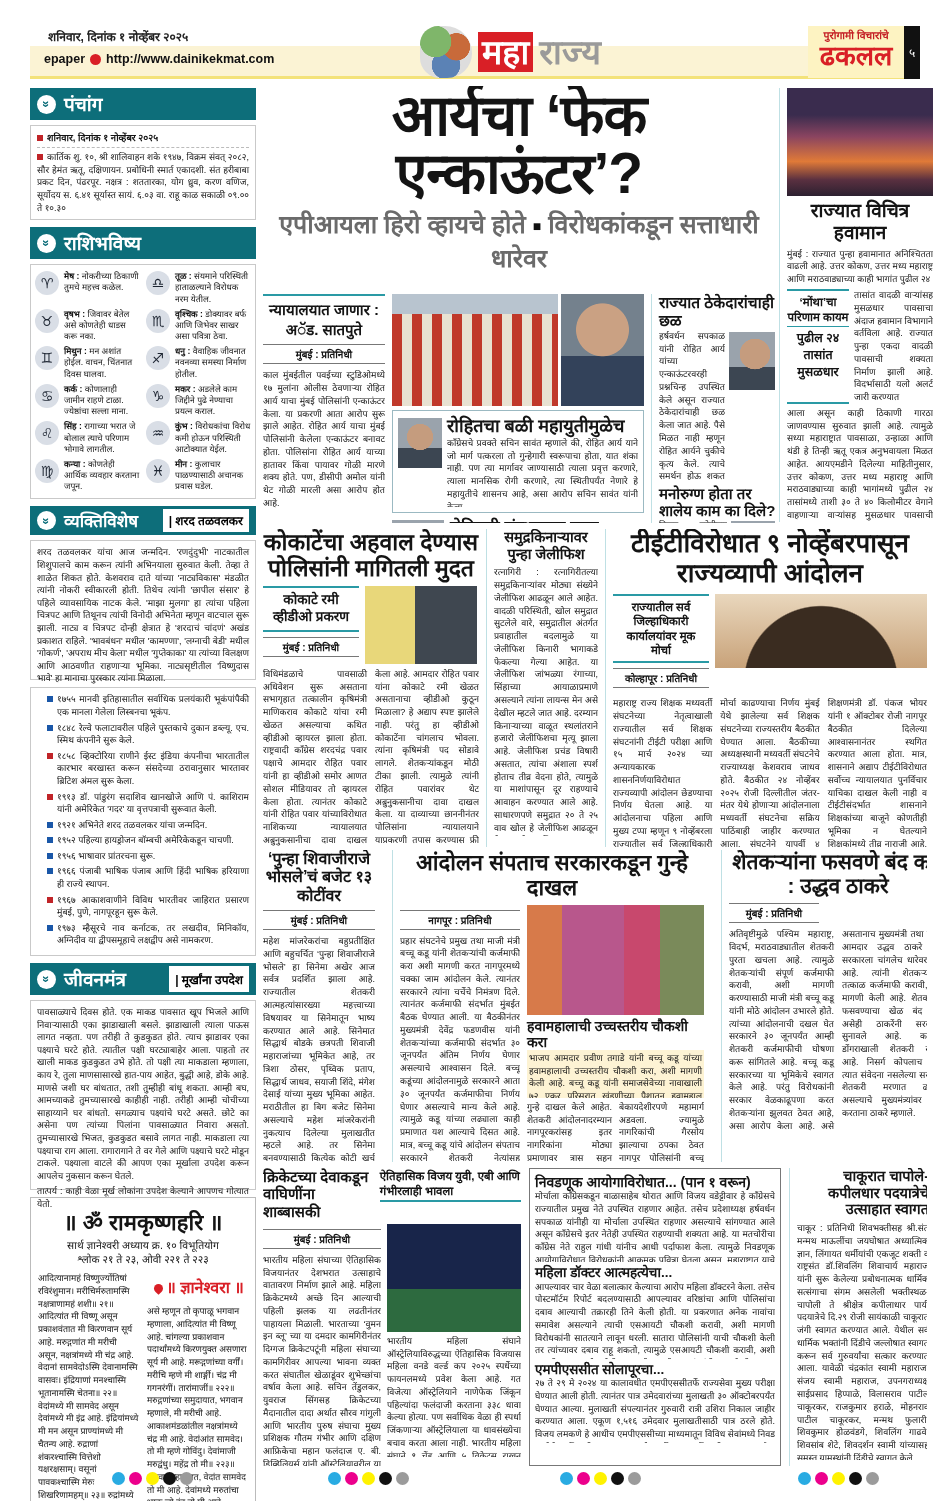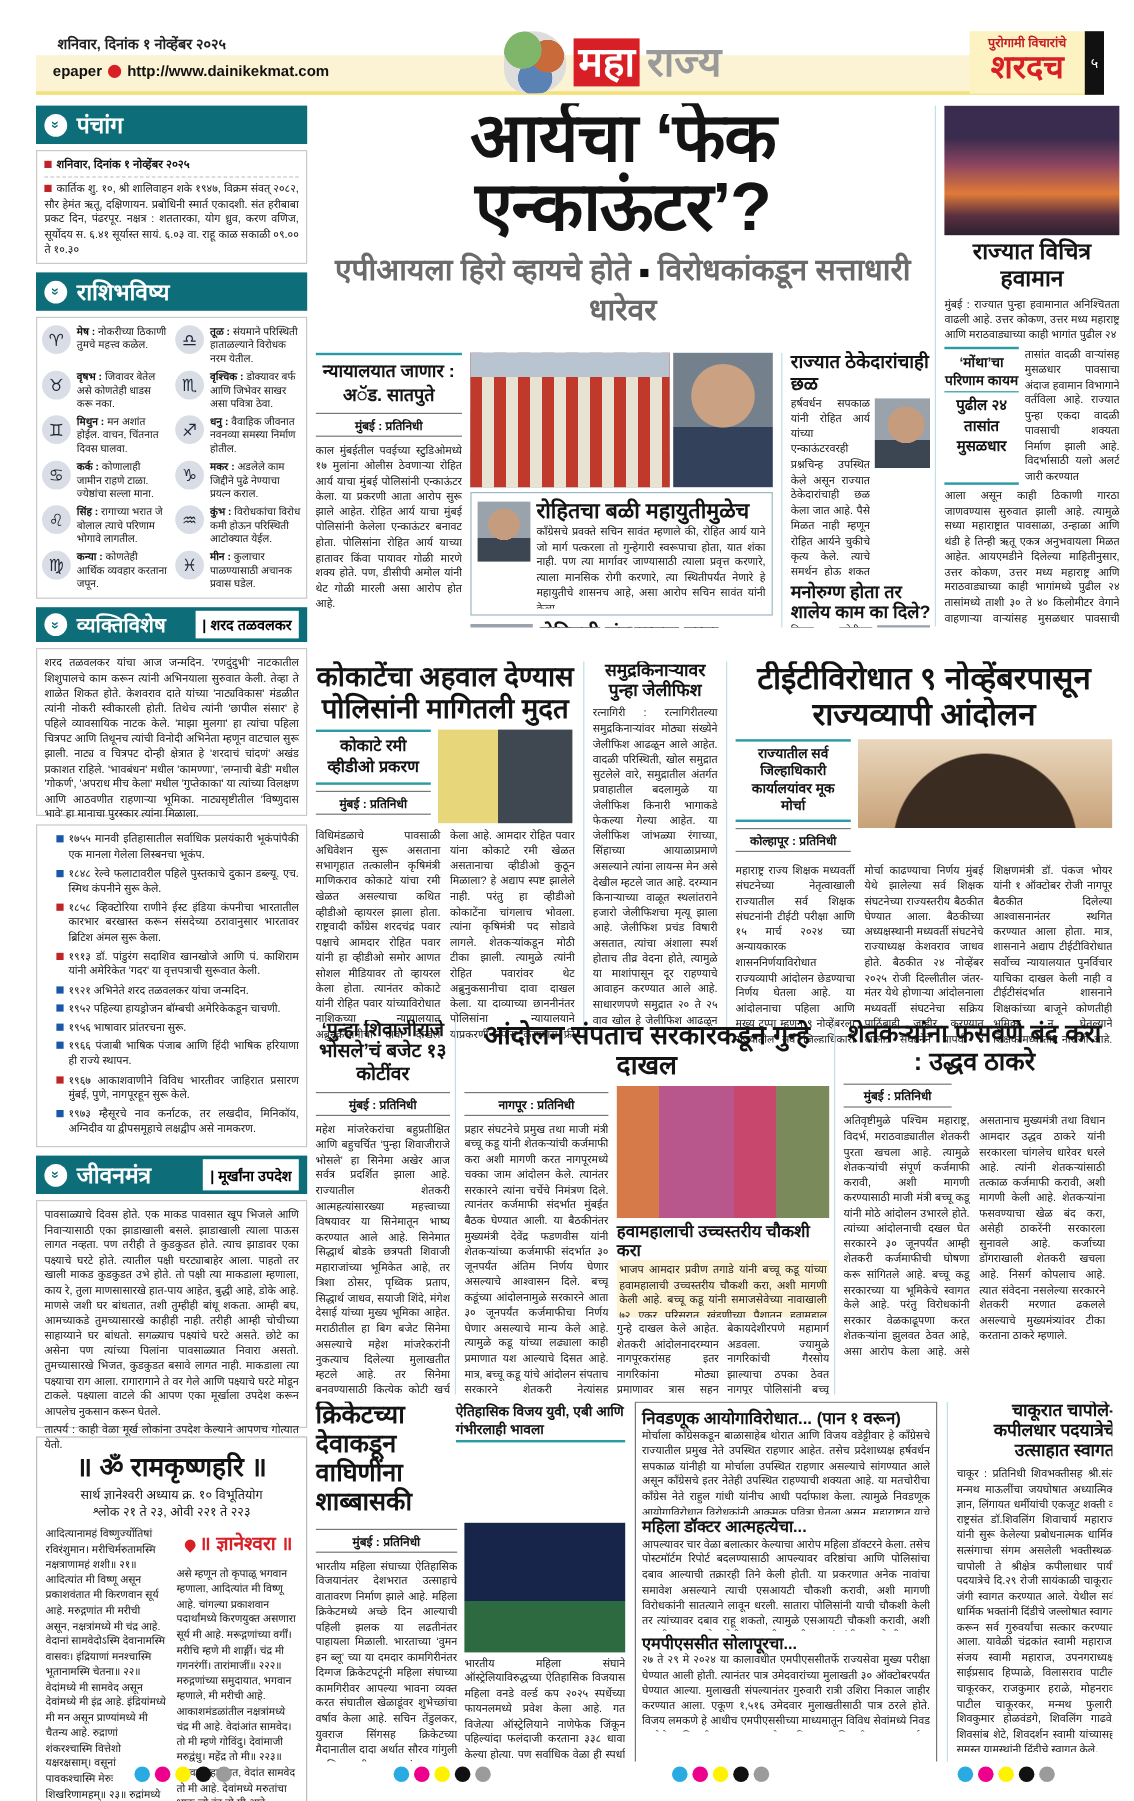--- a/index.html
+++ b/index.html
@@ -83,21 +83,21 @@
     <span class="red-dot"></span>
     <span>http://www.dainikekmat.com</span>
   </div>
   <div class="logo-wrap">
     <span class="logo-map"></span>
     <span class="logo-maha">महा</span>
     <span class="logo-rajya">राज्य</span>
   </div>
   <div class="masthead">
     <div class="mast-tag">पुरोगामी विचारांचे</div>
-    <div class="mast-name">शरदच</div>
+    <div class="mast-name">ढकलल</div>
   </div>
   <div class="page-tab">५</div>
 
   <aside class="sidebar">
     <div class="sechead">
       <span class="chev">
           <span>»</span>
         </span>
       <span>पंचांग</span>
     </div>
@@ -262,21 +262,21 @@
     <div style="display:flex;gap:5px;margin:3px 0">
       <div style="width:62px;border-top:2px solid #2a9aa5;border-bottom:2px solid #2a9aa5;padding:3px 0;text-align:center">
         <div style="font-size:11.5px;font-weight:800">‘मोंथा’चा परिणाम कायम</div>
         <div style="font-size:12.5px;font-weight:800;margin-top:2px;border-top:1px solid #2a9aa5;padding-top:2px">पुढील २४ तासांत मुसळधार</div>
       </div>
       <div class="body" style="flex:1">तासांत वादळी वाऱ्यांसह मुसळधार पावसाचा अंदाज हवामान विभागाने वर्तविला आहे. राज्यात पुन्हा एकदा वादळी पावसाची शक्यता निर्माण झाली आहे. विदर्भासाठी यलो अलर्ट जारी करण्यात</div>
     </div>
     <div class="body" style="height:212px">आला असून काही ठिकाणी गारठा जाणवण्यास सुरुवात झाली आहे. त्यामुळे सध्या महाराष्ट्रात पावसाळा, उन्हाळा आणि थंडी हे तिन्ही ऋतू एकत्र अनुभवायला मिळत आहेत. आयएमडीने दिलेल्या माहितीनुसार, उत्तर कोकण, उत्तर मध्य महाराष्ट्र आणि मराठवाड्याच्या काही भागांमध्ये पुढील २४ तासांमध्ये ताशी ३० ते ४० किलोमीटर वेगाने वाहणाऱ्या वाऱ्यांसह मुसळधार पावसाची शक्यता आहे. विदर्भातही परिस्थिती वेगळी नाही. नागपूर, अमरावती, भंडारा, गोंदिया, चंद्रपूर आणि गडचिरोली जिल्ह्यांसाठी यलो अलर्ट जारी करण्यात आला आहे. दरम्यान, राज्यात दमट वातावरण कायम असून काही ठिकाणी पहाटे गारठाही जाणवतोय. त्यामुळे महाराष्ट्रात सध्या उष्णता, पाऊस आणि थंडी असा संगम आहे.</div>
   </aside>
 
-  <section class="abs" style="left:263px;top:551px;width:664px;height:318px;overflow:hidden">
+  <section class="abs" style="left:263px;top:529px;width:664px;height:318px;overflow:hidden">
     <div class="grid" style="grid-template-columns:216px 112px 322px;gap:7px">
       <div>
         <div class="h2" style="font-size:23px;text-align:center">कोकाटेंचा अहवाल देण्यास पोलिसांनी मागितली मुदत</div>
         <div style="display:flex;gap:6px;margin-top:4px">
           <div style="width:96px">
             <div class="subbox">कोकाटे रमी व्हीडीओ प्रकरण</div>
             <div class="byline">मुंबई : प्रतिनिधी</div>
           </div>
           <div class="photo ph-kokate" style="width:112px;height:78px"></div>
         </div>
@@ -294,21 +294,21 @@
             <div class="byline">कोल्हापूर : प्रतिनिधी</div>
           </div>
           <div class="photo ph-fists" style="flex:1;height:74px"></div>
         </div>
         <div class="body" style="height:168px;column-count:3;column-gap:8px;margin-top:4px">महाराष्ट्र राज्य शिक्षक मध्यवर्ती संघटनेच्या नेतृत्वाखाली राज्यातील सर्व शिक्षक संघटनांनी टीईटी परीक्षा आणि १५ मार्च २०२४ च्या अन्यायकारक शासननिर्णयाविरोधात राज्यव्यापी आंदोलन छेडण्याचा निर्णय घेतला आहे. या आंदोलनाचा पहिला आणि मुख्य टप्पा म्हणून ९ नोव्हेंबरला राज्यातील सर्व जिल्हाधिकारी कार्यालयांवर शिक्षकांचा मूक मोर्चा काढण्याचा निर्णय मुंबई येथे झालेल्या सर्व शिक्षक संघटनेच्या राज्यस्तरीय बैठकीत घेण्यात आला. बैठकीच्या अध्यक्षस्थानी मध्यवर्ती संघटनेचे राज्याध्यक्ष केशवराव जाधव होते. बैठकीत २४ नोव्हेंबर २०२५ रोजी दिल्लीतील जंतर-मंतर येथे होणाऱ्या आंदोलनाला मध्यवर्ती संघटनेचा सक्रिय पाठिंबाही जाहीर करण्यात आला. संघटनेने यापूर्वी ४ ऑक्टोबरला होणारा मूक मोर्चा शिक्षणमंत्री डॉ. पंकज भोयर यांनी १ ऑक्टोबर रोजी नागपूर बैठकीत दिलेल्या आश्वासनानंतर स्थगित करण्यात आला होता. मात्र, शासनाने अद्याप टीईटीविरोधात सर्वोच्च न्यायालयात पुनर्विचार याचिका दाखल केली नाही व टीईटीसंदर्भात शासनाने शिक्षकांच्या बाजूने कोणतीही भूमिका न घेतल्याने शिक्षकांमध्ये तीव्र नाराजी आहे. या पार्श्वभूमीवर राज्यातील प्राथमिक, माध्यमिक व उच्च माध्यमिक शिक्षक संघटनांनी पुन्हा एकत्र येऊन ९ नोव्हेंबरला सर्व जिल्हाधिकारी कार्यालयांवर भव्य मूक मोर्चाचे आयोजन केले आहे. या बैठकीस केशवराव जाधव, प्रसाद पाटील, सुभाष मस्के, शिवाजी इंगळे, अविनाश भोसले, प्रल्हाद वल्लाळ, भरत मडके, सुरेंद्र गायकवाड आदी संघटना प्रतिनिधी उपस्थित होते.</div>
       </div>
     </div>
   </section>
 
   <section class="abs" style="left:263px;top:850px;width:664px;height:312px;overflow:hidden">
-    <div class="grid" style="grid-template-columns:112px 312px 226px;gap:4px">
+    <div class="grid" style="grid-template-columns:112px 312px 226px;gap:17px">
       <div>
         <div class="h2" style="font-size:16px;text-align:center">‘पुन्हा शिवाजीराजे भोसले’चं बजेट १३ कोटींवर</div>
         <div class="byline">मुंबई : प्रतिनिधी</div>
         <div class="body" style="height:238px">महेश मांजरेकरांचा बहुप्रतीक्षित आणि बहुचर्चित ‘पुन्हा शिवाजीराजे भोसले’ हा सिनेमा अखेर आज सर्वत्र प्रदर्शित झाला आहे. राज्यातील शेतकरी आत्महत्यांसारख्या महत्त्वाच्या विषयावर या सिनेमातून भाष्य करण्यात आले आहे. सिनेमात सिद्धार्थ बोडके छत्रपती शिवाजी महाराजांच्या भूमिकेत आहे, तर त्रिशा ठोसर, पृथ्विक प्रताप, सिद्धार्थ जाधव, सयाजी शिंदे, मंगेश देसाई यांच्या मुख्य भूमिका आहेत. मराठीतील हा बिग बजेट सिनेमा असल्याचे महेश मांजरेकरांनी नुकत्याच दिलेल्या मुलाखतीत म्हटले आहे. तर सिनेमा बनवण्यासाठी कित्येक कोटी खर्च झाल्याचा खुलासाही मांजरेकरांनी केला आहे.</div>
       </div>
       <div class="vline-l">
         <div class="h2" style="font-size:22px;text-align:center">आंदोलन संपताच सरकारकडून गुन्हे दाखल</div>
         <div style="display:flex;gap:7px;margin-top:4px">
           <div style="width:120px">
             <div class="byline">नागपूर : प्रतिनिधी</div>
@@ -327,21 +327,21 @@
         <div class="byline" style="width:90px;margin:5px 0">मुंबई : प्रतिनिधी</div>
         <div class="body" style="height:228px;column-count:2;column-gap:8px"><span>अतिवृष्टीमुळे पश्चिम महाराष्ट्र, विदर्भ, मराठवाड्यातील शेतकरी पुरता खचला आहे. त्यामुळे शेतकऱ्यांची संपूर्ण कर्जमाफी करावी, अशी मागणी करण्यासाठी माजी मंत्री बच्चू कडू यांनी मोठे आंदोलन उभारले होते. त्यांच्या आंदोलनाची दखल घेत सरकारने ३० जूनपर्यंत आम्ही शेतकरी कर्जमाफीची घोषणा करू सांगितले आहे. बच्चू कडू सरकारच्या या भूमिकेचे स्वागत केले आहे. परंतु विरोधकांनी सरकार वेळकाढूपणा करत शेतकऱ्यांना झुलवत ठेवत आहे, असा आरोप केला आहे. असे असतानाच मुख्यमंत्री तथा विधान</span> <span>आमदार उद्धव ठाकरे यांनी सरकारला चांगलेच धारेवर धरले आहे. त्यांनी शेतकऱ्यांसाठी तत्काळ कर्जमाफी करावी, अशी मागणी केली आहे. शेतकऱ्यांना फसवण्याचा खेळ बंद करा, असेही ठाकरेंनी सरकारला सुनावले आहे. कर्जाच्या डोंगराखाली शेतकरी खचला आहे. निसर्ग कोपलाच आहे. त्यात संवेदना नसलेल्या सरकारने शेतकरी मरणात ढकलले असल्याचे मुख्यमंत्र्यांवर टीका करताना ठाकरे म्हणाले.</span></div>
       </div>
     </div>
   </section>
 
   <section class="abs" style="left:263px;top:1168px;width:664px;height:300px;overflow:hidden">
     <div class="grid" style="grid-template-columns:258px 252px 140px;gap:8px">
       <div>
         <div style="display:flex;gap:6px;align-items:flex-start">
-          <div class="h2" style="font-size:21px;width:170px">क्रिकेटच्या देवाकडून वाघिणींना शाब्बासकी</div>
+          <div class="h2" style="font-size:15px;width:170px">क्रिकेटच्या देवाकडून वाघिणींना शाब्बासकी</div>
           <div style="font-size:11.5px;font-weight:800;border-bottom:2px solid #2a9aa5;padding-bottom:2px">ऐतिहासिक विजय युवी, एबी आणि गंभीरलाही भावला</div>
         </div>
         <div style="display:flex;gap:6px;margin-top:4px">
           <div style="width:118px">
             <div class="byline">मुंबई : प्रतिनिधी</div>
             <div class="body" style="height:212px">भारतीय महिला संघाच्या ऐतिहासिक विजयानंतर देशभरात उत्साहाचे वातावरण निर्माण झाले आहे. महिला क्रिकेटमध्ये अच्छे दिन आल्याची पहिली झलक या लढतीनंतर पाहायला मिळाली. भारताच्या ‘वुमन इन ब्लू’ च्या या दमदार कामगिरीनंतर दिग्गज क्रिकेटपटूंनी महिला संघाच्या कामगिरीवर आपल्या भावना व्यक्त करत संघातील खेळाडूंवर शुभेच्छांचा वर्षाव केला आहे. सचिन तेंडुलकर, युवराज सिंगसह क्रिकेटच्या मैदानातील दादा अर्थात सौरव गांगुली आणि भारतीय पुरुष संघाचा मुख्य प्रशिक्षक गौतम गंभीर आणि दक्षिण आफ्रिकेचा महान फलंदाज ए. बी. डिव्हिलियर्स यांनी ऑस्ट्रेलियावरील या ऐतिहासिक विजयाबद्दल भारतीय संघाचे अभिनंदन केले आहे.</div>
           </div>
           <div style="flex:1">
             <div class="photo ph-cricket" style="height:108px"></div>
             <div class="body" style="height:122px;margin-top:3px">भारतीय महिला संघाने ऑस्ट्रेलियाविरुद्धच्या ऐतिहासिक विजयास महिला वनडे वर्ल्ड कप २०२५ स्पर्धेच्या फायनलमध्ये प्रवेश केला आहे. गत विजेत्या ऑस्ट्रेलियाने नाणेफेक जिंकून पहिल्यांदा फलंदाजी करताना ३३८ धावा केल्या होत्या. पण सर्वाधिक वेळा ही स्पर्धा जिंकणाऱ्या ऑस्ट्रेलियाला या धावसंख्येचा बचाव करता आला नाही. भारतीय महिला संघाने ९ चेंडू आणि ५ विकेट्स राखून दिमाखात फायनल गाठली.</div>

